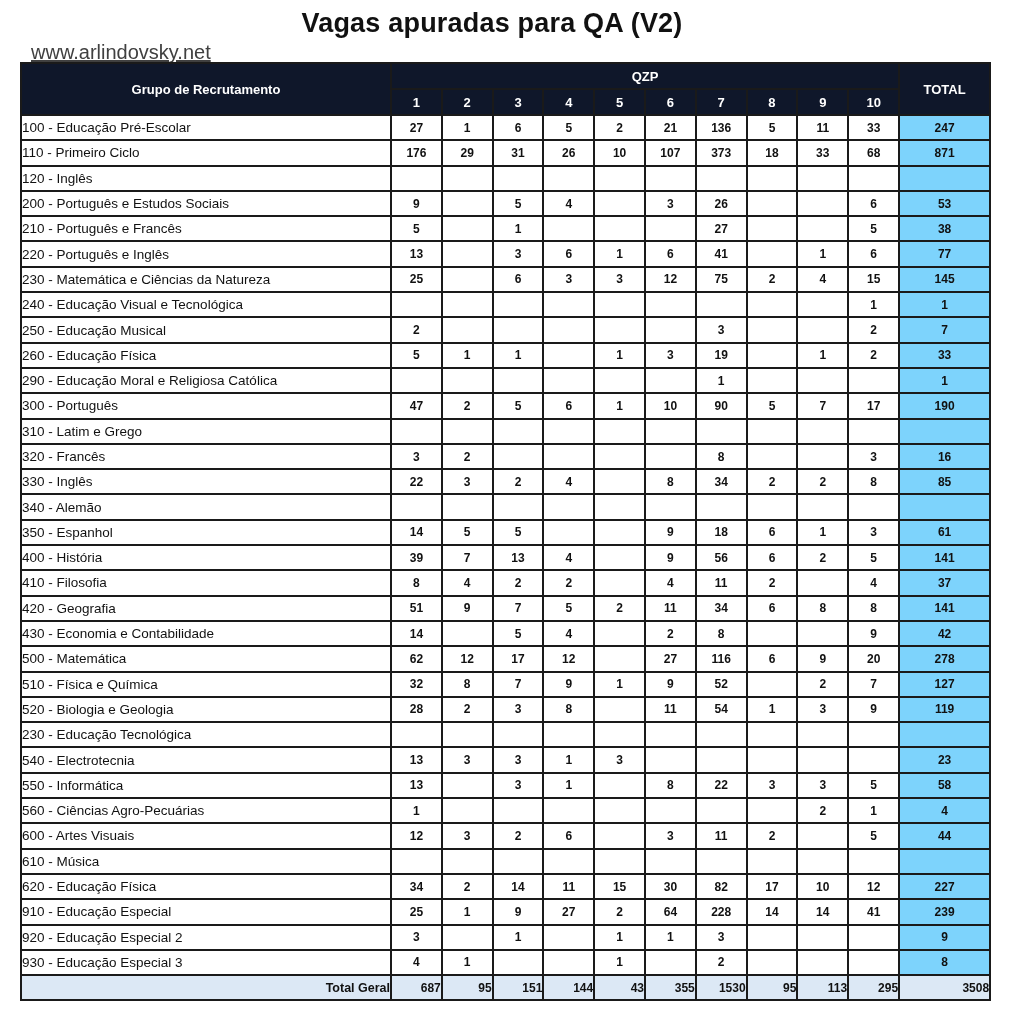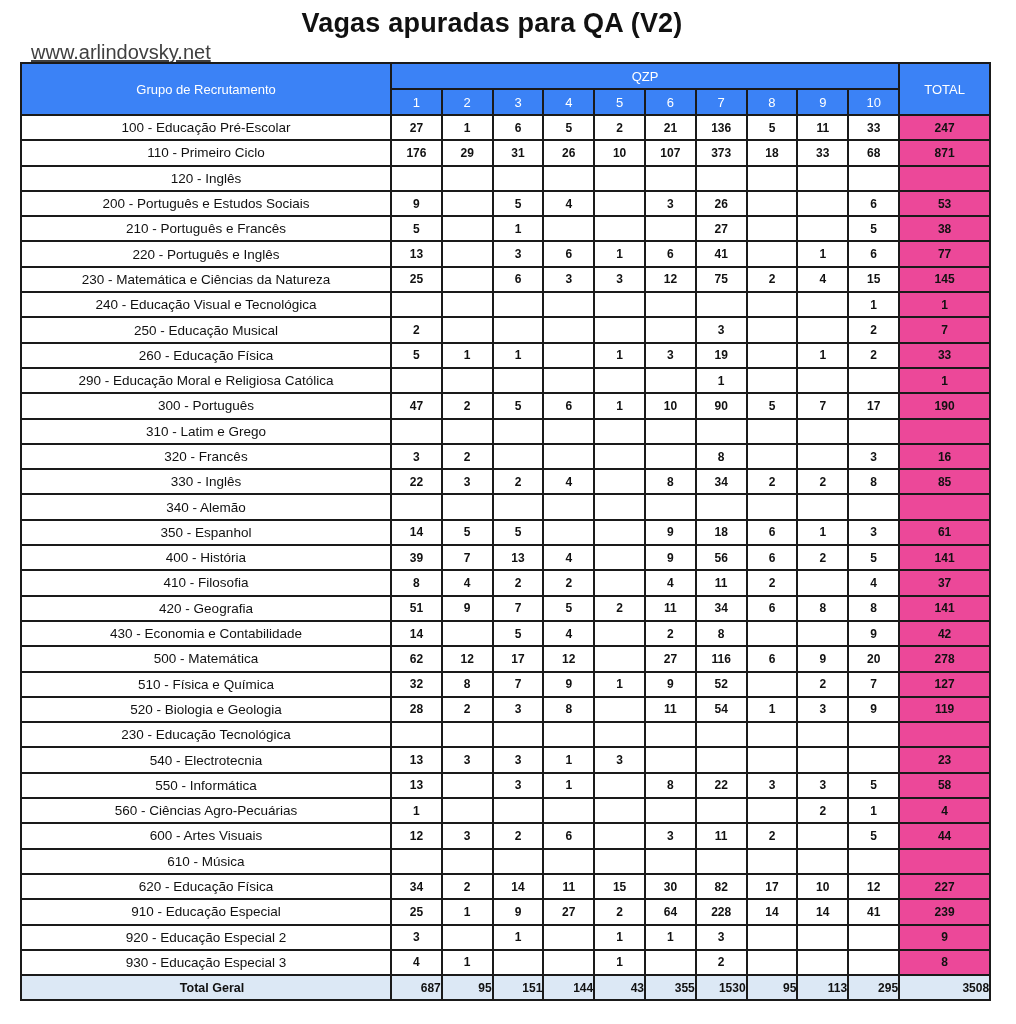--- a/index.html
+++ b/index.html
@@ -8,32 +8,32 @@
   .title { position: absolute; top: 8px; left: 0; width: 984px; text-align: center;
            font-size: 27px; font-weight: bold; color: #111; letter-spacing: 0.2px; }
   .site-link { position: absolute; top: 41px; left: 21px; font-size: 20px; color: #404040;
                text-decoration: underline; margin-left: 10px; }
   table.grid { position: absolute; top: 62px; left: 20px; border-collapse: collapse;
                table-layout: fixed; width: 969px; }
   table.grid th, table.grid td { border: 2px solid #1a1a1a; padding: 0; }
   table.grid col.c-name { width: 370px; }
   table.grid col.c-q { width: 50.8px; }
   table.grid col.c-total { width: 91px; }
-  th.hdr { background: #3b82f6; color: #ffffff; font-weight: normal; font-size: 13px;
+  th.hdr { background: #0f172a; color: #ffffff; font-weight: bold; font-size: 13px;
            text-align: center; }
   th.hdr-name { height: 50px; }
   th.hdr-qzp { height: 24px; }
   th.hdr-num { height: 24px; font-size: 13px; }
   td { height: 23.3px; font-size: 12px; }
-  td.name { text-align: center; padding-left: 4px; font-size: 13.5px; font-weight: normal;
+  td.name { text-align: left; padding-left: 4px; font-size: 13.5px; font-weight: normal;
             white-space: nowrap; overflow: hidden; }
   td.num { text-align: center; font-weight: bold; }
-  td.total { background: #ec4899; text-align: center; font-weight: bold; }
+  td.total { background: #7dd3fc; text-align: center; font-weight: bold; }
   tr.total-row td { background: #dce8f5; font-weight: bold; text-align: right; }
-  tr.total-row td.name { text-align: center; padding-left: 12px; font-weight: bold; font-size: 12.5px; }
+  tr.total-row td.name { text-align: right; padding-left: 12px; font-weight: bold; font-size: 12.5px; }
 </style>
 </head>
 <body>
 
 <div class="title">Vagas apuradas para QA (V2)</div>
 <a class="site-link">www.arlindovsky.net</a>
 
 <table class="grid">
   <colgroup>
     <col class="c-name">

